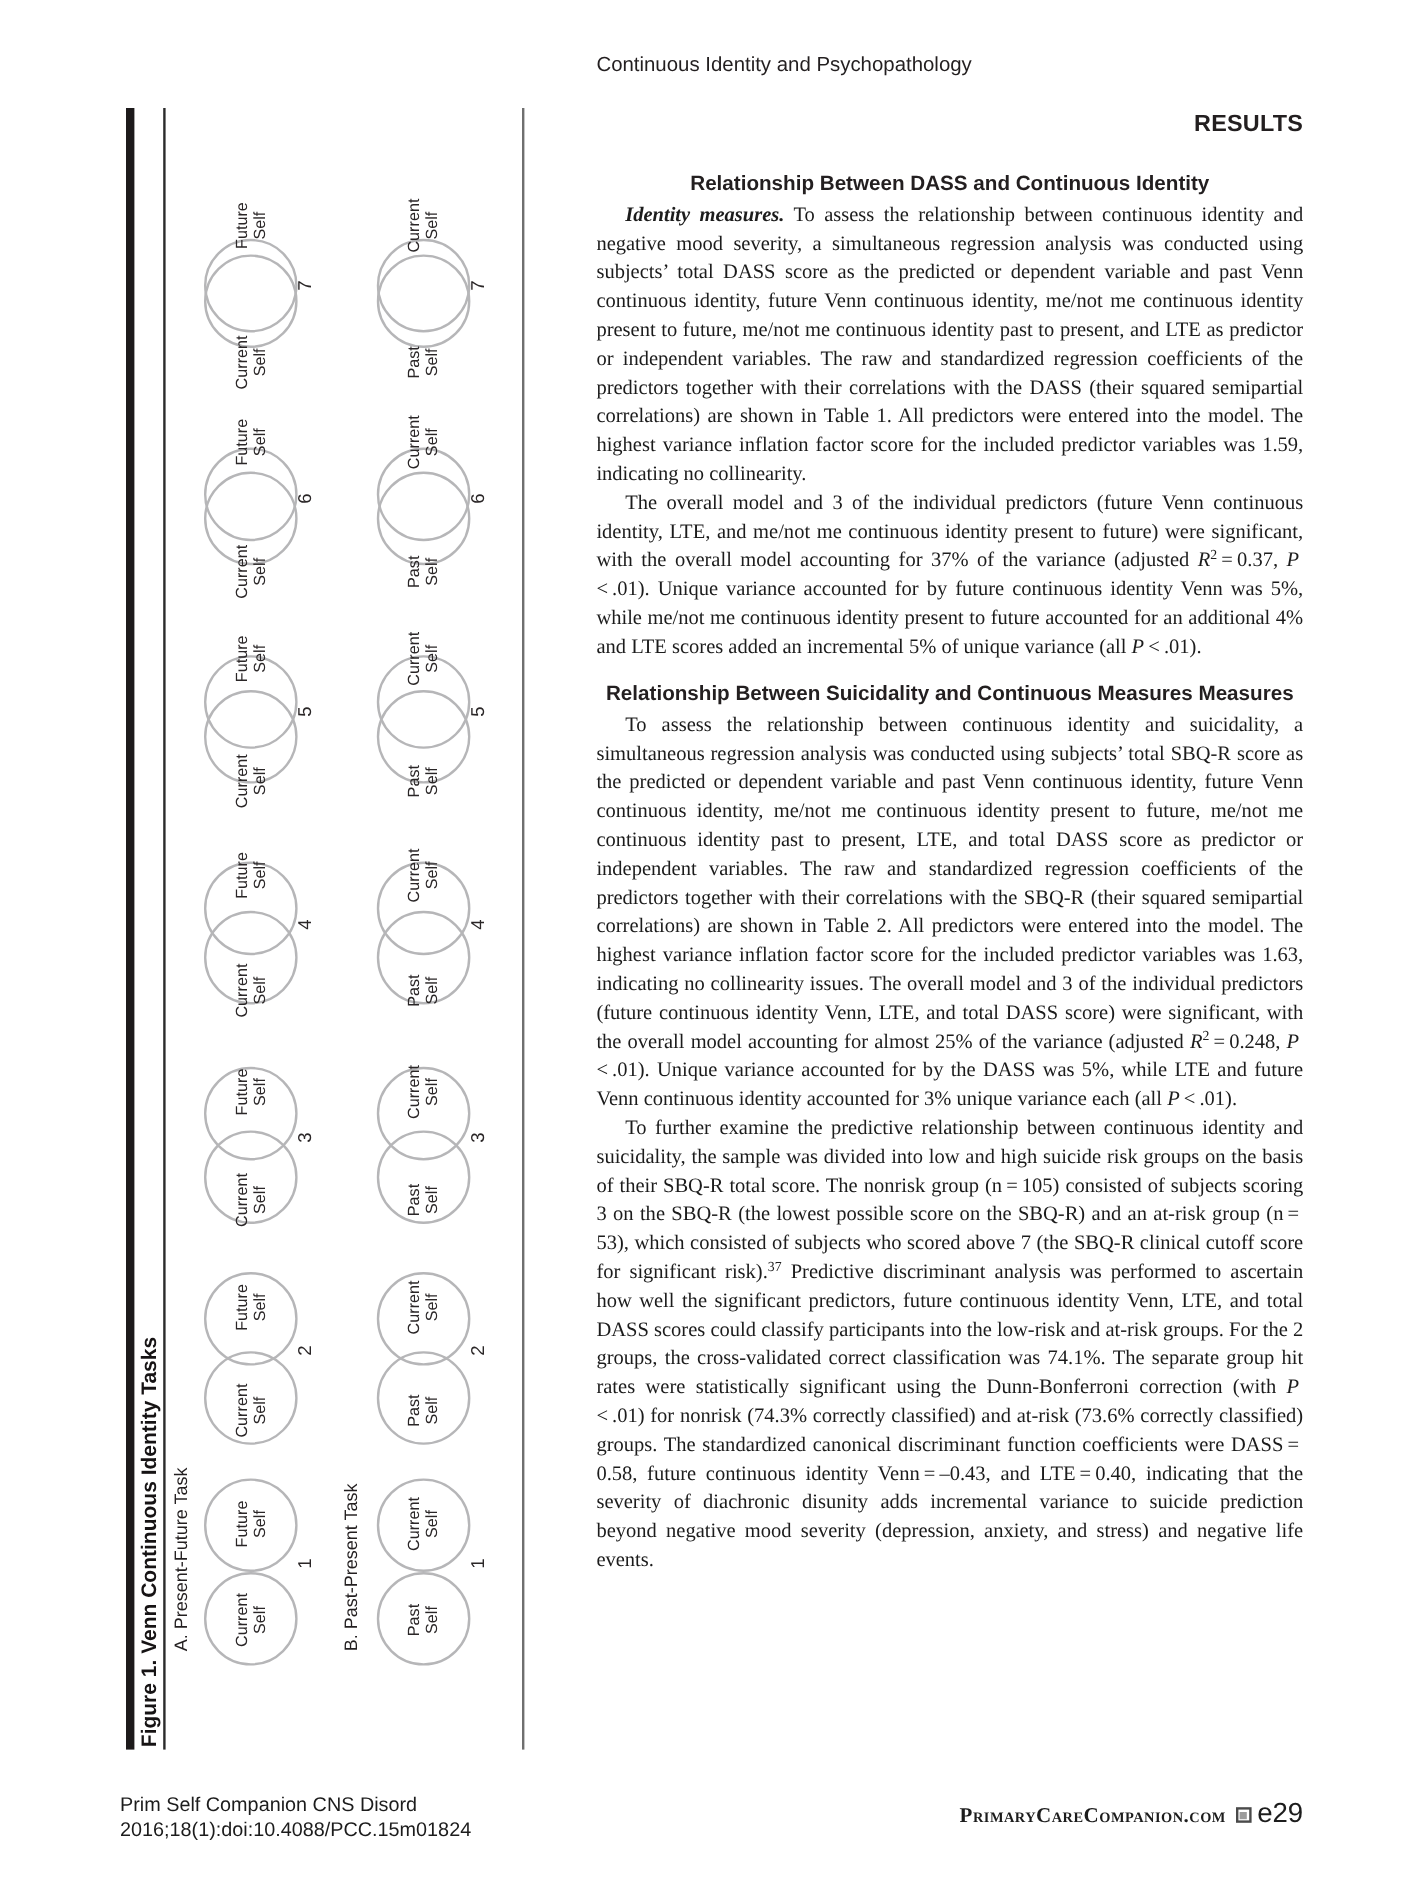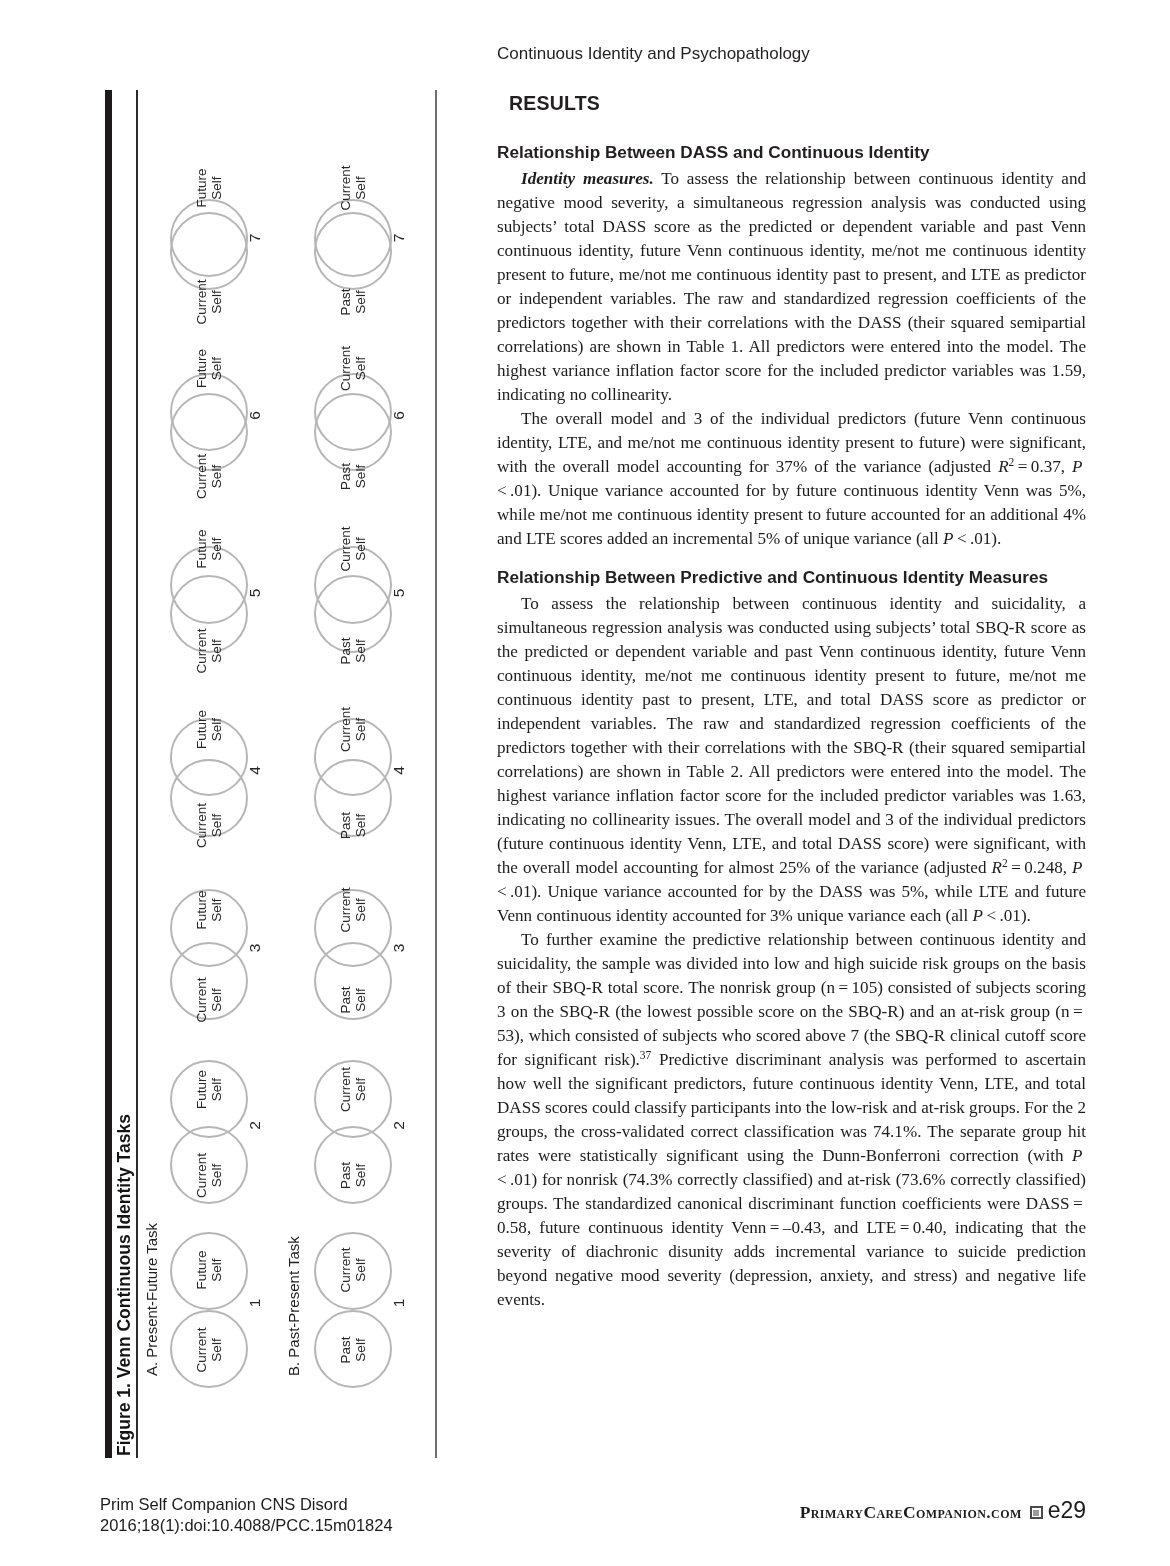--- a/index.html
+++ b/index.html
@@ -40,22 +40,22 @@
   .venn-label {
     position:absolute; font-size:13.5px; line-height:14.5px; text-align:center;
     white-space:nowrap; color:#2a2627; transform:translate(-50%,-50%);
   }
   .venn-num {
     position:absolute; font-size:15.5px; color:#2a2627; transform:translate(-50%,-50%);
   }
 
   
   .results-col { position:absolute; left:497px; top:92px; width:589px; }
-  .h-results { font-size:19.5px; font-weight:bold; margin:0 0 27px 12px; letter-spacing:.2px; }
-  .h-sub { font-size:17.2px; font-weight:bold; margin:0 0 4px 0; }
+  .h-results { font-size:19.5px; font-weight:bold; margin:0 0 27px 0; letter-spacing:.2px;text-align:right; }
+  .h-sub { font-size:17.2px; font-weight:bold; margin:0 0 4px 0;text-align:center; }
   .h-sub2 { margin-top:16px; }
   p.body-par {
     font-family:"Liberation Serif", serif; font-size:17.1px; line-height:24px;
     text-align:justify; margin:0; text-indent:24px; color:#1c1c1c;
   }
   .seg-bi { font-weight:bold; font-style:italic; }
   .seg-i  { font-style:italic; }
   .seg-sup { font-size:11.5px; line-height:0; position:relative; top:-6px; }
 
   
@@ -165,21 +165,21 @@
         </div>
       <div class="fig-rule-bottom"></div>
     </div>
   </div>
 
   <div class="results-col">
     <h1 class="h-results">RESULTS</h1>
     <h2 class="h-sub">Relationship Between DASS and Continuous Identity</h2>
     <p class="body-par"><span class="seg-bi">Identity measures.</span><span> To assess the relationship between continuous identity and negative mood severity, a simultaneous regression analysis was conducted using subjects’ total DASS score as the predicted or dependent variable and past Venn continuous identity, future Venn continuous identity, me/not me continuous identity present to future, me/not me continuous identity past to present, and LTE as predictor or independent variables. The raw and standardized regression coefficients of the predictors together with their correlations with the DASS (their squared semipartial correlations) are shown in Table 1. All predictors were entered into the model. The highest variance inflation factor score for the included predictor variables was 1.59, indicating no collinearity.</span></p>
     <p class="body-par"><span>The overall model and 3 of the individual predictors (future Venn continuous identity, LTE, and me/not me continuous identity present to future) were significant, with the overall model accounting for 37% of the variance (adjusted </span><span class="seg-i">R</span><span class="seg-sup">2</span><span> = 0.37, </span><span class="seg-i">P</span><span> &lt; .01). Unique variance accounted for by future continuous identity Venn was 5%, while me/not me continuous identity present to future accounted for an additional 4% and LTE scores added an incremental 5% of unique variance (all </span><span class="seg-i">P</span><span> &lt; .01).</span></p>
-    <h2 class="h-sub h-sub2">Relationship Between Predictive and Continuous Identity Measures</h2>
+    <h2 class="h-sub h-sub2">Relationship Between Suicidality and Continuous Measures Measures</h2>
     <p class="body-par"><span>To assess the relationship between continuous identity and suicidality, a simultaneous regression analysis was conducted using subjects’ total SBQ-R score as the predicted or dependent variable and past Venn continuous identity, future Venn continuous identity, me/not me continuous identity present to future, me/not me continuous identity past to present, LTE, and total DASS score as predictor or independent variables. The raw and standardized regression coefficients of the predictors together with their correlations with the SBQ-R (their squared semipartial correlations) are shown in Table 2. All predictors were entered into the model. The highest variance inflation factor score for the included predictor variables was 1.63, indicating no collinearity issues. The overall model and 3 of the individual predictors (future continuous identity Venn, LTE, and total DASS score) were significant, with the overall model accounting for almost 25% of the variance (adjusted </span><span class="seg-i">R</span><span class="seg-sup">2</span><span> = 0.248, </span><span class="seg-i">P</span><span> &lt; .01). Unique variance accounted for by the DASS was 5%, while LTE and future Venn continuous identity accounted for 3% unique variance each (all </span><span class="seg-i">P</span><span> &lt; .01).</span></p>
     <p class="body-par"><span>To further examine the predictive relationship between continuous identity and suicidality, the sample was divided into low and high suicide risk groups on the basis of their SBQ-R total score. The nonrisk group (n = 105) consisted of subjects scoring 3 on the SBQ-R (the lowest possible score on the SBQ-R) and an at-risk group (n = 53), which consisted of subjects who scored above 7 (the SBQ-R clinical cutoff score for significant risk).</span><span class="seg-sup">37</span><span> Predictive discriminant analysis was performed to ascertain how well the significant predictors, future continuous identity Venn, LTE, and total DASS scores could classify participants into the low-risk and at-risk groups. For the 2 groups, the cross-validated correct classification was 74.1%. The separate group hit rates were statistically significant using the Dunn-Bonferroni correction (with </span><span class="seg-i">P</span><span> &lt; .01) for nonrisk (74.3% correctly classified) and at-risk (73.6% correctly classified) groups. The standardized canonical discriminant function coefficients were DASS = 0.58, future continuous identity Venn = –0.43, and LTE = 0.40, indicating that the severity of diachronic disunity adds incremental variance to suicide prediction beyond negative mood severity (depression, anxiety, and stress) and negative life events.</span></p>
   </div>
 
   <div class="footer-left">
     <div>Prim Self Companion CNS Disord</div>
     <div>2016;18(1):doi:10.4088/PCC.15m01824</div>
   </div>
   <div class="footer-right">
     <span class="site-name">PrimaryCareCompanion.com</span><span class="page-sq"></span><span class="page-num">e29</span>

